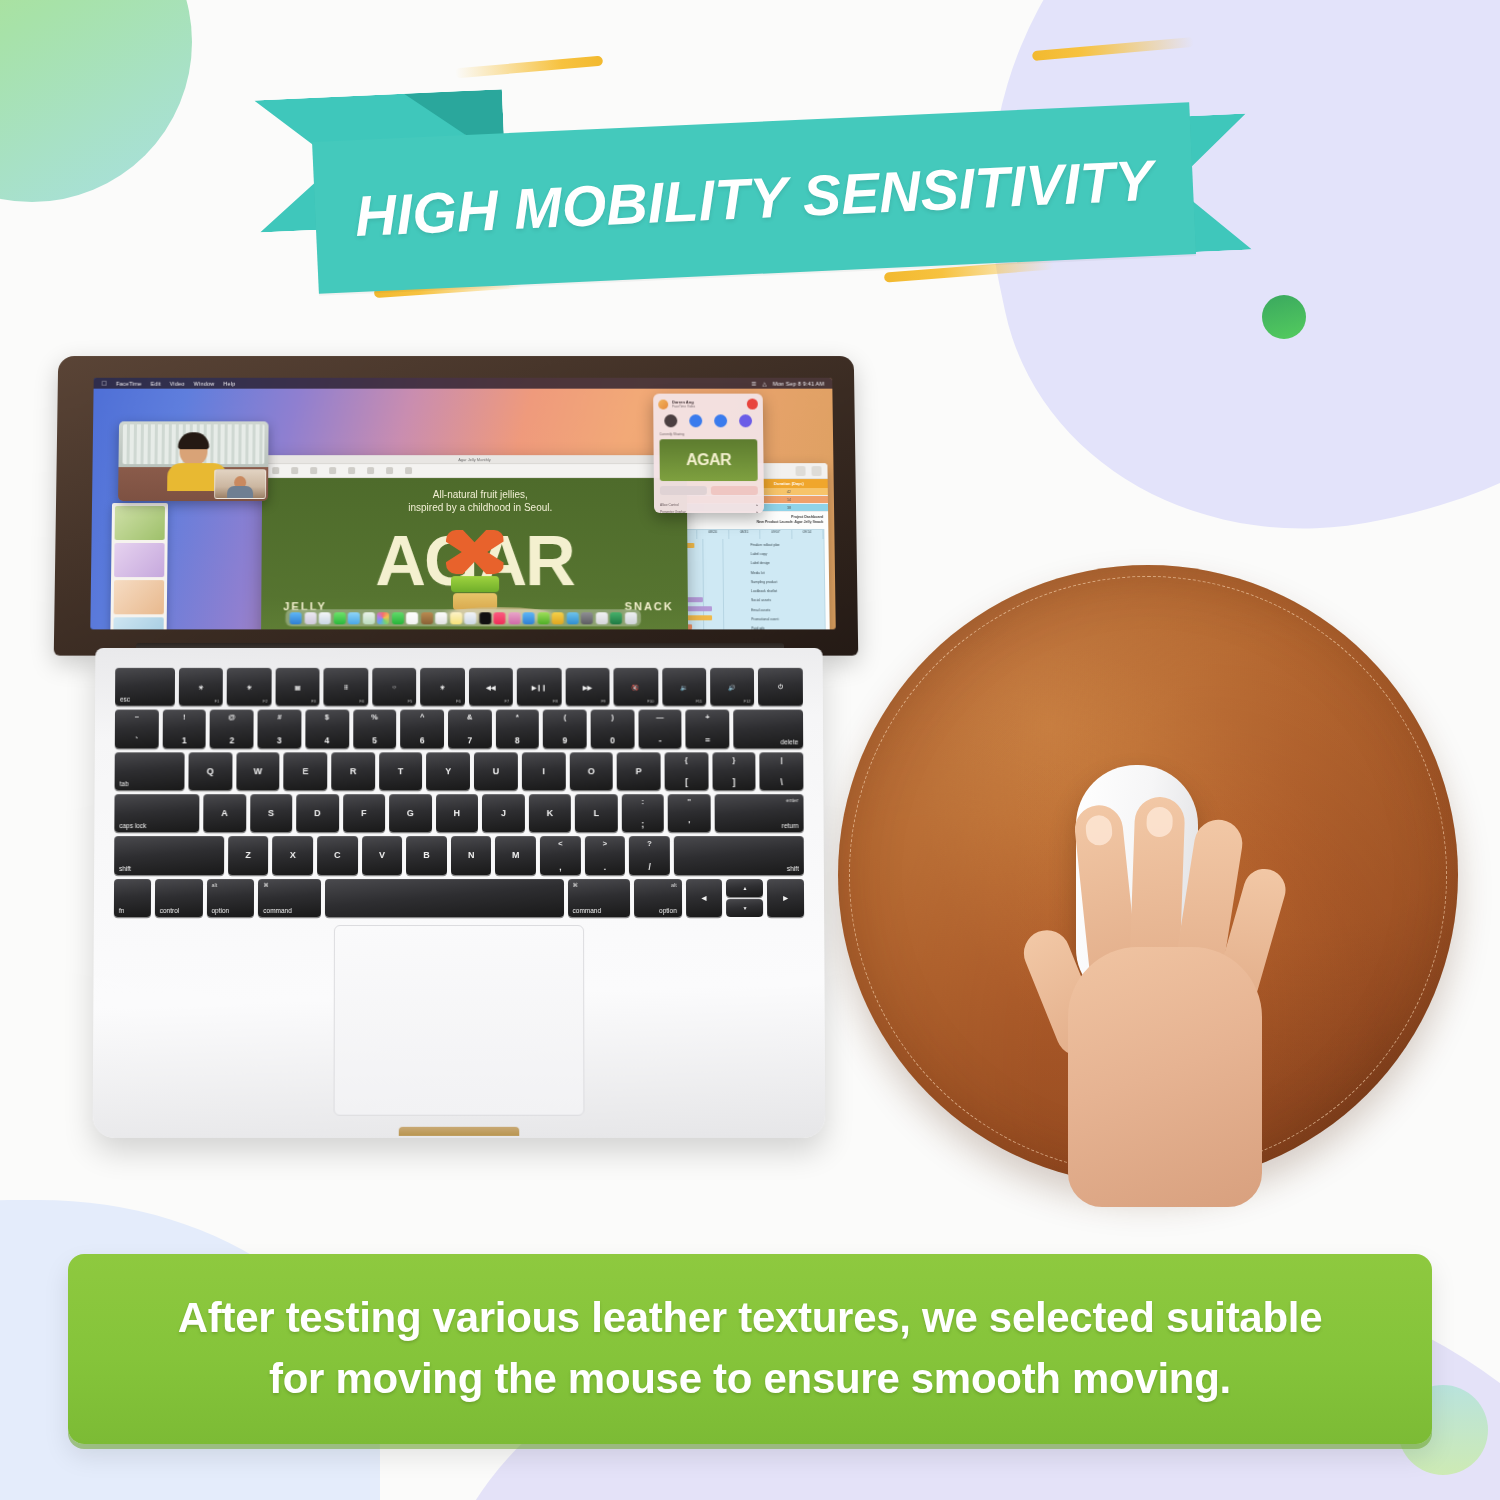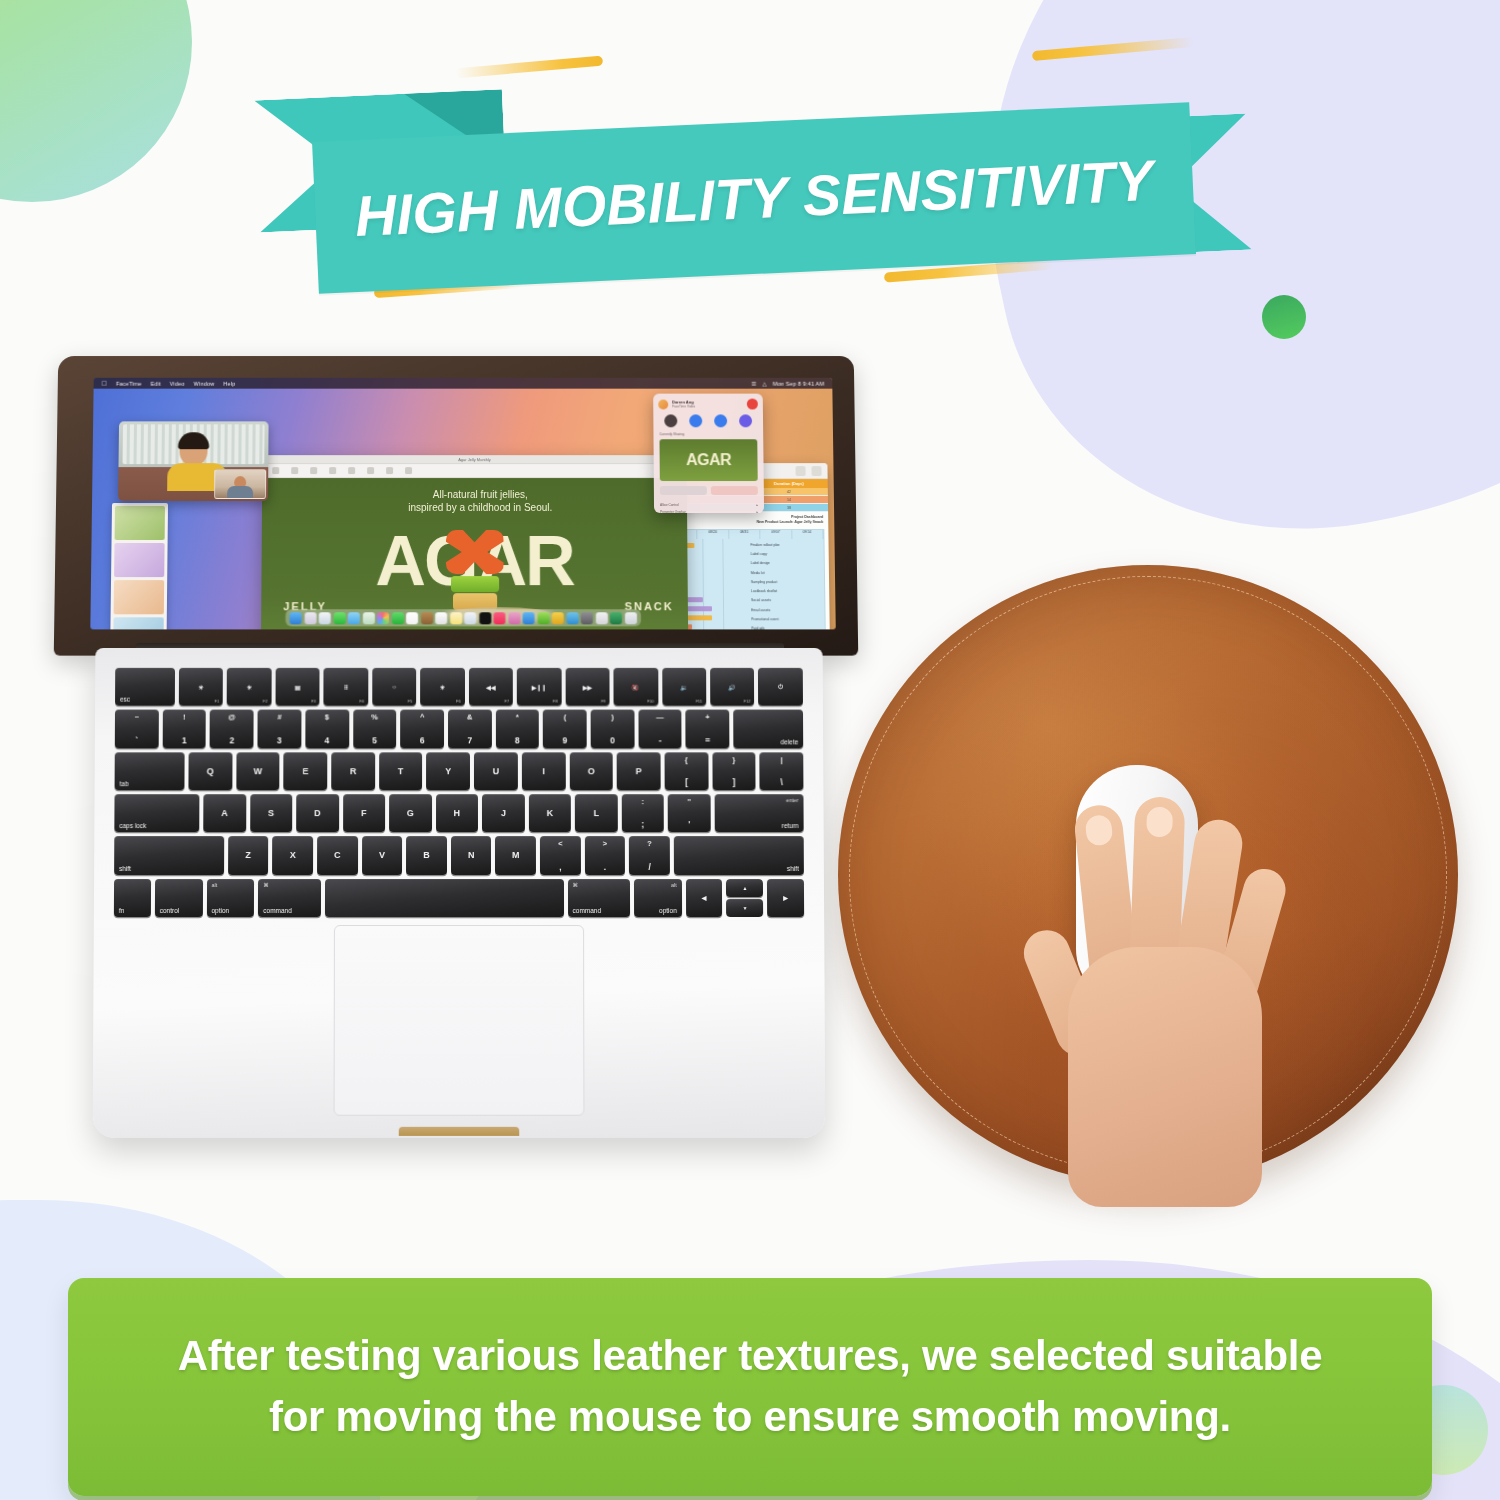--- a/index.html
+++ b/index.html
@@ -389,26 +389,26 @@
     background: linear-gradient(170deg, rgba(255,255,255,.92), rgba(250,225,205,.55));
     filter: blur(9px);
   }
   .g1 { left: 868px; top: 830px; width: 104px; height: 212px; transform: rotate(-10deg); }
   .g2 { left: 938px; top: 856px; width: 88px;  height: 196px; transform: rotate(-4deg); }
   .g3 { left: 1274px; top: 820px; width: 102px; height: 212px; transform: rotate(9deg); }
   .g4 { left: 1336px; top: 852px; width: 86px;  height: 192px; transform: rotate(15deg); }
 
   
   .caption {
-    position:absolute; left: 68px; top: 1254px; width: 1364px; height: 218px;
+    position:absolute; left: 68px; top: 1254px; width: 1364px; height: 190px;
     background: linear-gradient(180deg,#8ec93f 0%,#85c43a 55%,#7cbb35 100%);
     border-radius: 16px;
     box-shadow: 0 5px 0 rgba(110,165,45,.55), 0 12px 26px rgba(0,0,0,.10);
     z-index: 8;
-    display:flex; align-items:center; justify-content:center;margin-top:24px;
+    display:flex; align-items:center; justify-content:center;
   }
   .caption p {
     color:#fff; font-size: 42px; font-weight: 700; line-height: 1.45;
     text-align:center; letter-spacing: -0.3px;
     text-shadow: 0 2px 3px rgba(70,110,25,.32);
     max-width: 1190px;
   }
 </style>
 </head>
 <body>

